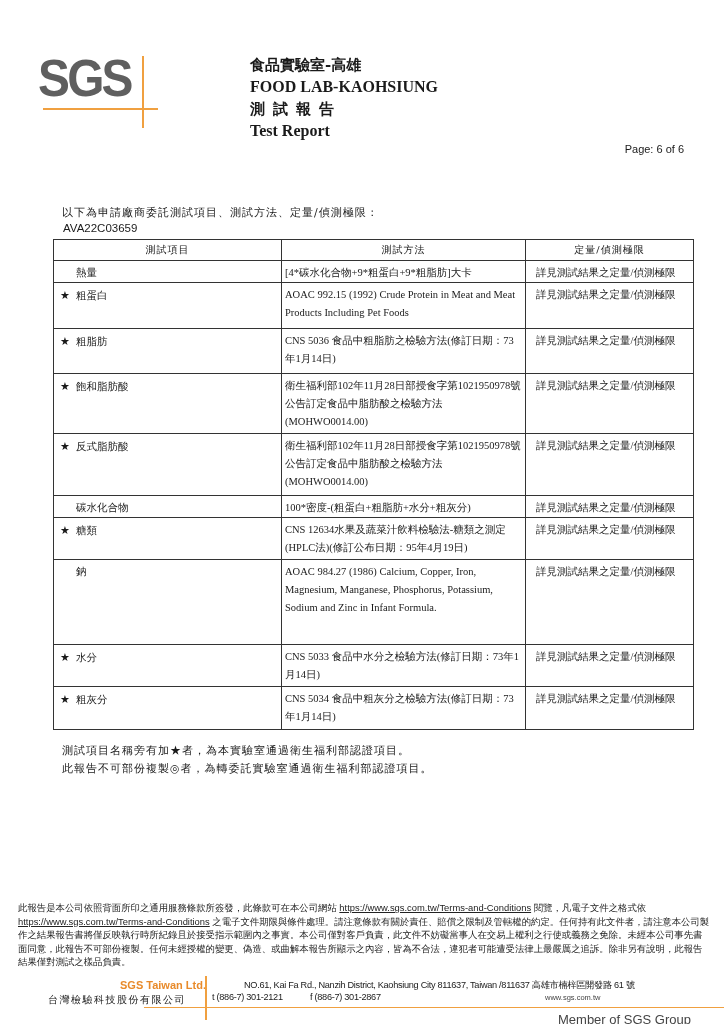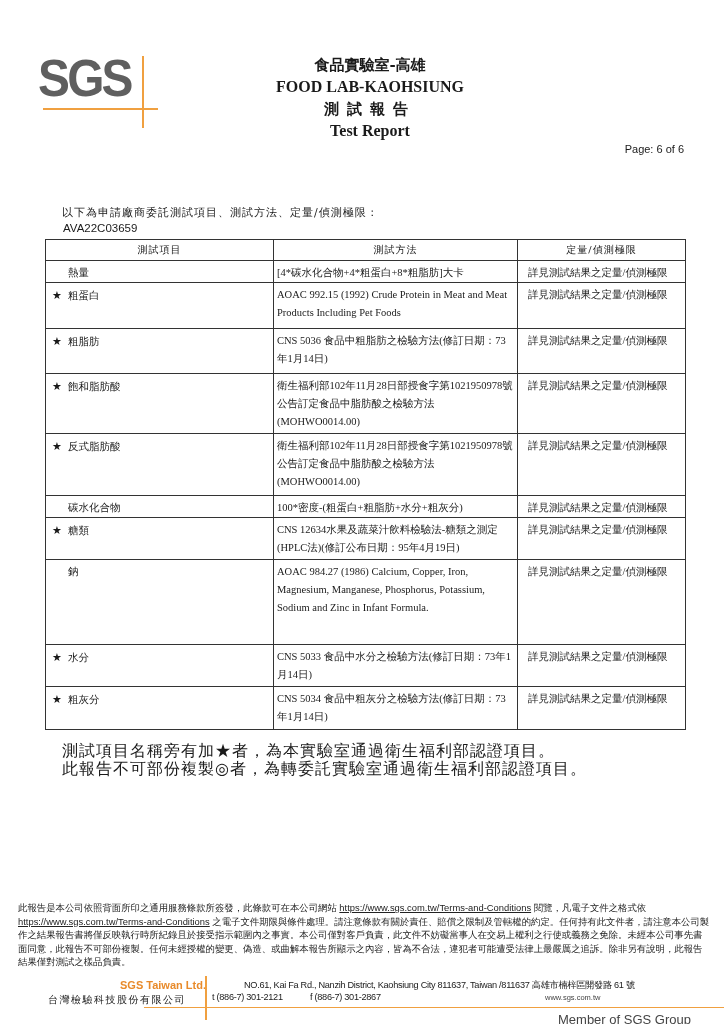--- a/index.html
+++ b/index.html
@@ -9,45 +9,45 @@
 
   
   .logo { left: 38px; top: 48px; width: 100px; height: 66px; }
   .logo-text { position: absolute; left: 0; top: 0; font-family: "Liberation Sans", sans-serif;
                font-weight: bold; font-size: 52px; letter-spacing: -3px; color: #5f5f5f;
                transform: scaleX(0.92); transform-origin: left top; line-height: 60px; }
   .logo-hline { position: absolute; left: 5px; top: 60px; width: 115px; height: 1.5px; background: #f0a040; }
   .logo-vline { position: absolute; left: 104px; top: 8px; width: 1.5px; height: 72px; background: #f0a040; }
 
   
-  .title-block { left: 250px; width: 240px; top: 54px; text-align: center; }
+  .title-block { left: 250px; width: 240px; top: 54px; }
   .title-cn { font-family: "DejaVu Serif", serif; font-size: 15px; line-height: 22px; font-weight: bold; }
   .title-en { font-family: "Liberation Serif", serif; font-weight: bold; font-size: 16px; line-height: 22px; }
   .title-cn2 { font-family: "DejaVu Serif", serif; font-size: 15px; line-height: 22px; letter-spacing: 8px; font-weight: bold; }
   .title-en2 { font-family: "Liberation Serif", serif; font-weight: bold; font-size: 16px; line-height: 22px; }
 
   .page-num { right: 40px; top: 143px; font-size: 11px; }
 
   .intro { left: 62px; top: 205px; font-size: 11px; font-family: "DejaVu Serif", serif; letter-spacing: 1px; }
   .report-no { left: 63px; top: 222px; font-size: 11.5px; }
 
   
-  table.items { position: absolute; left: 45px; top: 239px; width: 640px; border-collapse: collapse;
+  table.items { position: absolute; left: 53px; top: 239px; width: 640px; border-collapse: collapse;
                 font-size: 10.5px; table-layout: fixed; }
   table.items td, table.items th { border: 1.3px solid #333; vertical-align: top; padding: 0; font-family: Liberation Serif, serif; }
   table.items th { font-weight: normal; font-family: "DejaVu Serif", serif; font-size: 10px; text-align: center;
                    vertical-align: middle; height: 20px; letter-spacing: 1px; }
   .c1 { width: 228px; } .c2 { width: 244px; } .c3 { width: 168px; }
   .item-cell { padding: 3px 0 0 6px !important; line-height: 18px; }
   .star { display: inline-block; width: 16px; font-size: 11px; }
   .method-cell { padding: 3px 4px 0 3px !important; line-height: 18px; }
   .limit-cell { padding: 3px 0 0 10px !important; line-height: 18px; }
 
   
-  .notes { left: 62px; top: 742px; font-size: 16px; font-family: "DejaVu Serif", serif; line-height: 18px; letter-spacing: 1px; }
+  .notes { left: 62px; top: 742px; font-size: 11px; font-family: "DejaVu Serif", serif; line-height: 18px; letter-spacing: 1px; }
 
   
   .disclaimer { left: 18px; top: 901px; width: 692px; font-size: 9.4px; line-height: 13.5px; color: #222; }
   .disclaimer a { color: #222; text-decoration: underline; }
 
   
   .company-en { left: 120px; top: 979px; color: #e88a2a; font-weight: bold; font-size: 11px; width: 58px; text-align: right; }
   .company-en span { white-space: nowrap; }
   .company-cn { left: 48px; top: 993px; font-family: "DejaVu Serif", serif; font-size: 10px; letter-spacing: 1.5px; }
   .footer-vline { left: 205px; top: 976px; width: 1.5px; height: 44px; background: #f0a040; }
@@ -88,21 +88,21 @@
   <thead>
     <tr>
       <th>測試項目</th>
       <th>測試方法</th>
       <th>定量/偵測極限</th>
     </tr>
   </thead>
   <tbody>
     <tr style="height:21px">
       <td class="item-cell"><span class="star"></span><span>熱量</span></td>
-      <td class="method-cell">[4*碳水化合物+4*粗蛋白+8*粗脂肪]大卡</td>
+      <td class="method-cell">[4*碳水化合物+9*粗蛋白+9*粗脂肪]大卡</td>
       <td class="limit-cell">詳見測試結果之定量/偵測極限</td>
     </tr>
     <tr style="height:46px">
       <td class="item-cell"><span class="star">★</span><span>粗蛋白</span></td>
       <td class="method-cell">AOAC 992.15 (1992) Crude Protein in Meat and Meat Products Including Pet Foods</td>
       <td class="limit-cell">詳見測試結果之定量/偵測極限</td>
     </tr>
     <tr style="height:45px">
       <td class="item-cell"><span class="star">★</span><span>粗脂肪</span></td>
       <td class="method-cell">CNS 5036 食品中粗脂肪之檢驗方法(修訂日期：73年1月14日)</td>

